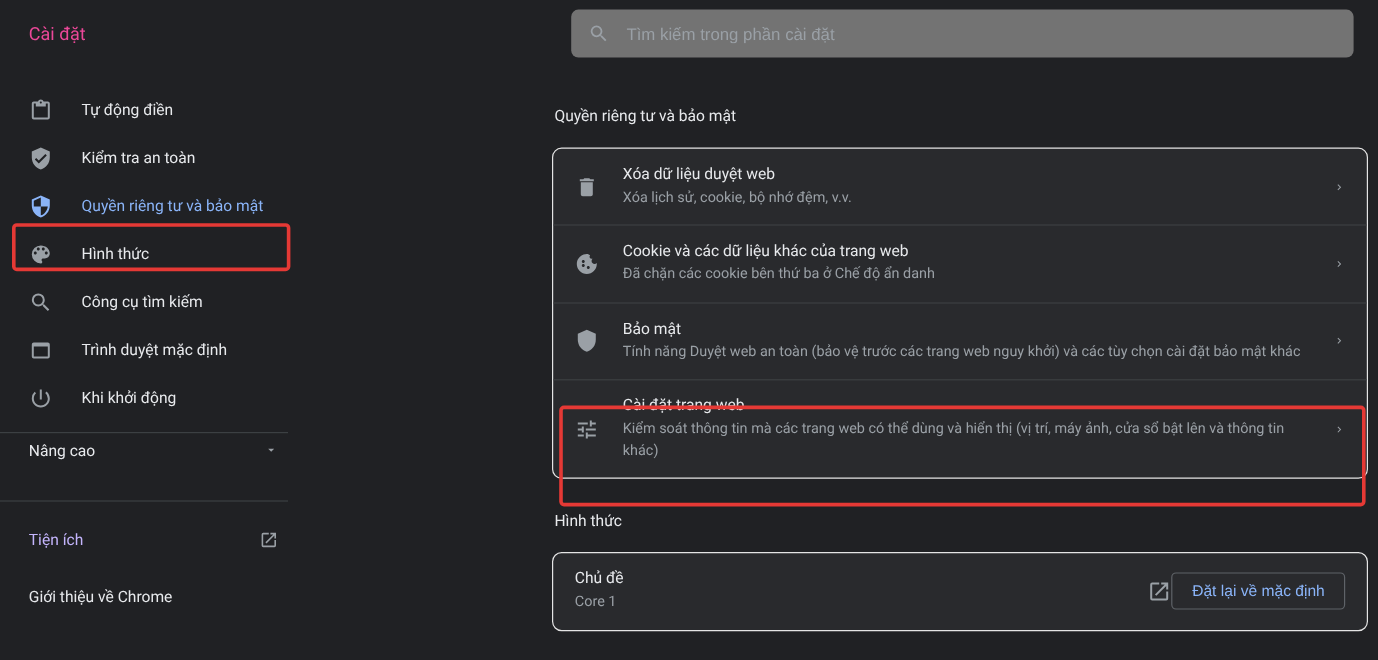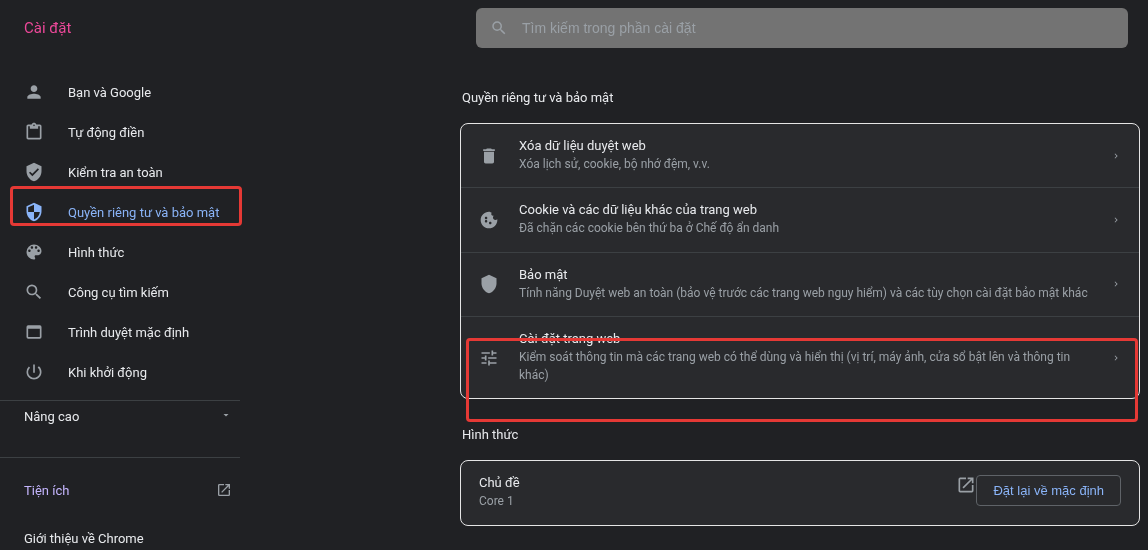--- a/index.html
+++ b/index.html
@@ -171,21 +171,21 @@
   color: #9aa0a6;
   width: 10px;
   display: flex;
   align-items: center;
   justify-content: center;
   flex-shrink: 0;
 }
 .hl-content { top: 338px; left: 466px; width: 672px; height: 84px; }
 .theme-row {
   display: flex;
-  align-items: flex-start;
+  align-items: center;
   padding: 14px 18px;
   min-height: 64px;
 }
 .theme-body { flex: 1; }
 .open-btn {
   width: 20px;
   height: 20px;
   color: #9aa0a6;
   display: flex;
   align-items: center;
@@ -214,28 +214,20 @@
           <path d="M15.5 14h-.79l-.28-.27A6.471 6.471 0 0016 9.5 6.5 6.5 0 109.5 16c1.61 0 3.09-.59 4.23-1.57l.27.28v.79l5 4.99L20.49 19l-4.99-5zm-6 0C7.01 14 5 11.99 5 9.5S7.01 5 9.5 5 14 7.01 14 9.5 11.99 14 9.5 14z"></path>
         </svg>
     </span>
     <input type="text" placeholder="Tìm kiếm trong phần cài đặt" style="">
   </div>
 </div>
 
 <div class="layout">
   <div class="sidebar">
 
-    <div class="side-item">
-      <span class="icon-slot">
-        <svg viewBox="0 0 24 24" fill="currentColor">
-            <path d="M12 12c2.21 0 4-1.79 4-4s-1.79-4-4-4-4 1.79-4 4 1.79 4 4 4zm0 2c-2.67 0-8 1.34-8 4v2h16v-2c0-2.66-5.33-4-8-4z"></path>
-          </svg>
-      </span>
-      <span>Bạn và Google</span>
-    </div>
 
     <div class="side-item">
       <span class="icon-slot">
         <svg viewBox="0 0 24 24" fill="currentColor">
             <path d="M19 3h-4.18C14.4 1.84 13.3 1 12 1s-2.4.84-2.82 2H5c-1.1 0-2 .9-2 2v14c0 1.1.9 2 2 2h14c1.1 0 2-.9 2-2V5c0-1.1-.9-2-2-2zm-7 0c.55 0 1 .45 1 1s-.45 1-1 1-1-.45-1-1 .45-1 1-1zm7 16H5V5h2v3h10V5h2v14z"></path>
           </svg>
       </span>
       <span>Tự động điền</span>
     </div>
 
@@ -362,21 +354,21 @@
         </div>
 
         <div class="row">
           <span class="row-icon">
             <svg viewBox="0 0 24 24" fill="currentColor">
                 <path d="M12 1L3 5v6c0 5.55 3.84 10.74 9 12 5.16-1.26 9-6.45 9-12V5l-9-4z"></path>
               </svg>
           </span>
           <div class="row-body">
             <div class="row-title">Bảo mật</div>
-            <div class="row-sub">Tính năng Duyệt web an toàn (bảo vệ trước các trang web nguy hiểm) và các tùy chọn cài đặt bảo mật khác</div>
+            <div class="row-sub">Tính năng Duyệt web an toàn (bảo vệ trước các trang web nguy khởi) và các tùy chọn cài đặt bảo mật khác</div>
           </div>
           <span class="row-chev">
             <svg viewBox="0 0 24 24" fill="currentColor">
                 <path d="M10 6L8.59 7.41 13.17 12l-4.58 4.59L10 18l6-6z"></path>
               </svg>
           </span>
         </div>
 
         <div class="row">
           <span class="row-icon">

